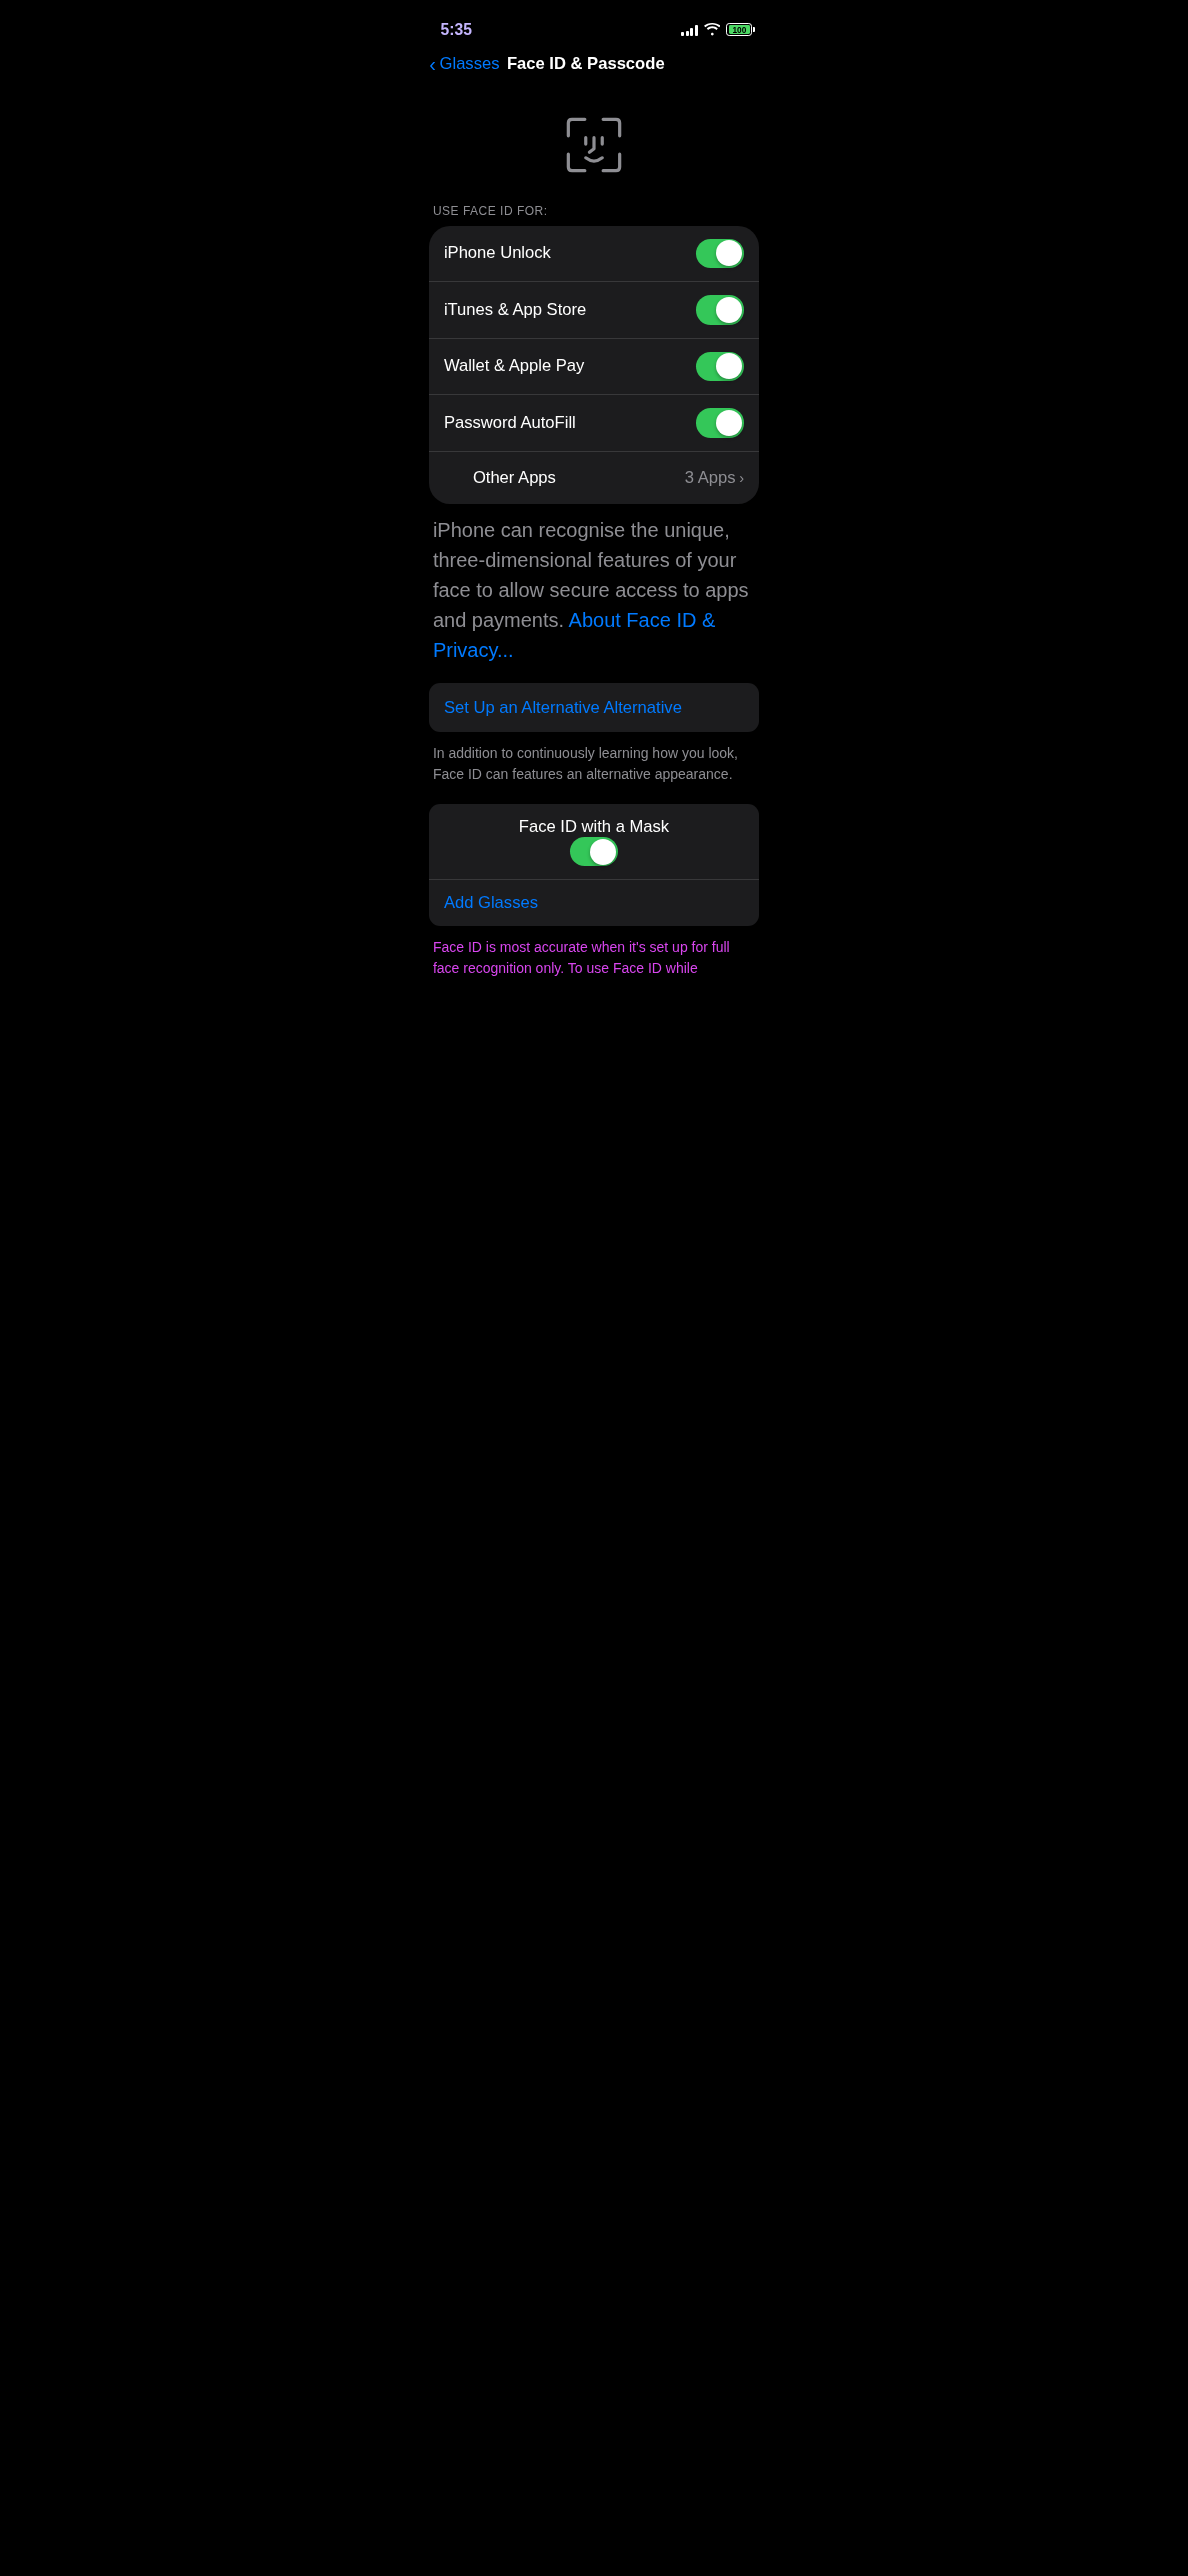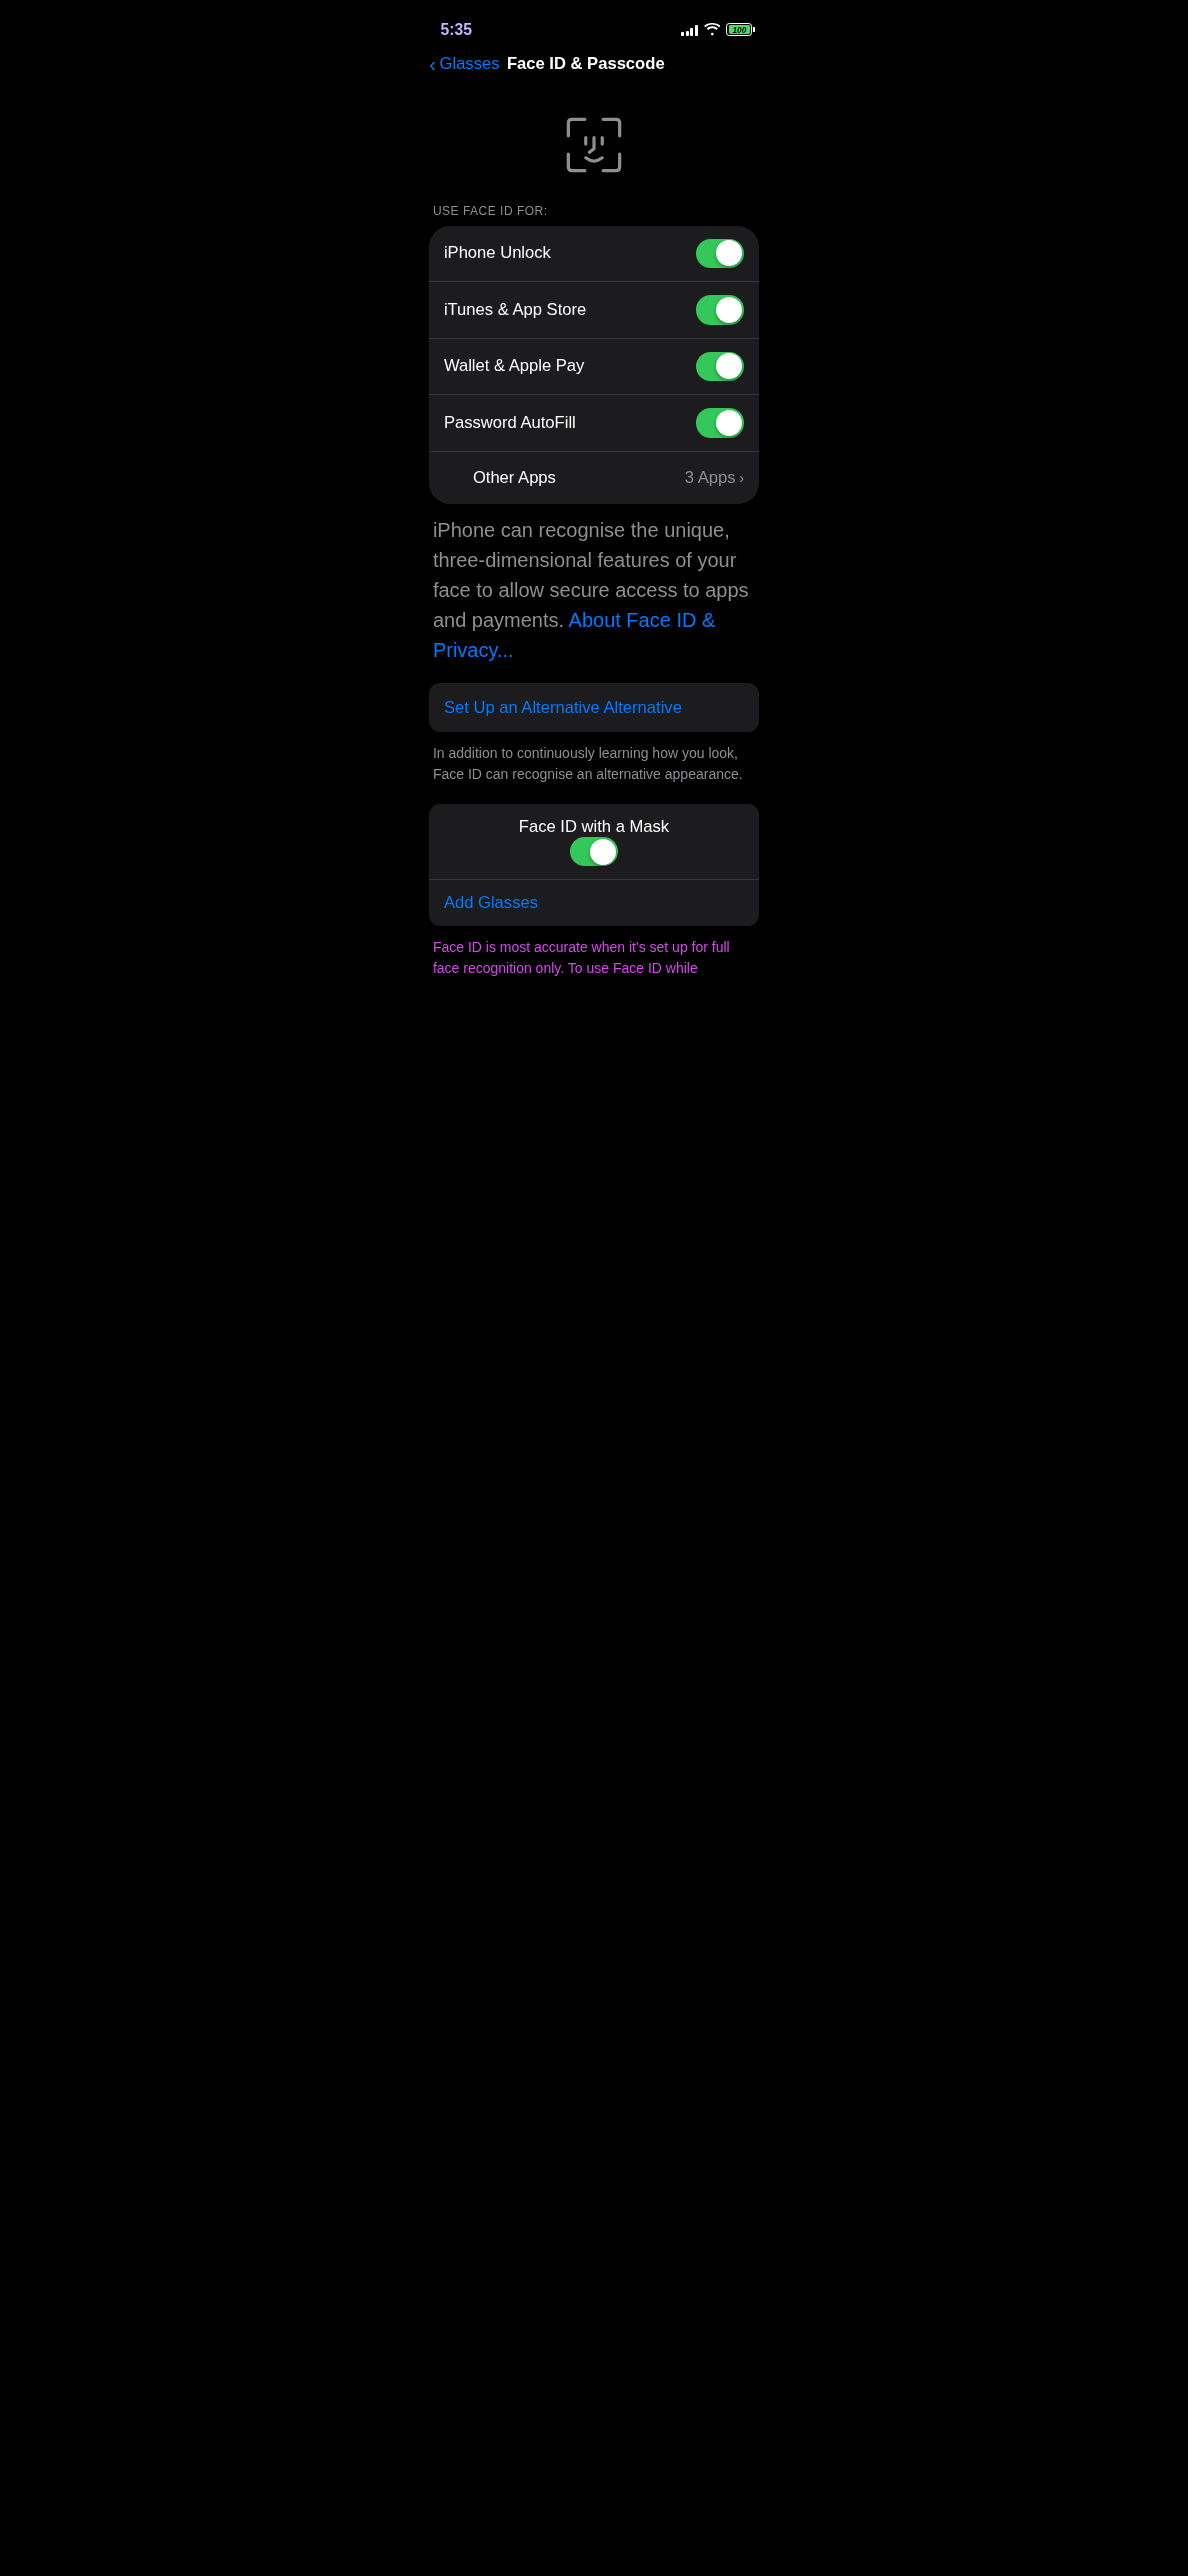--- a/index.html
+++ b/index.html
@@ -31,21 +31,20 @@
     .status-time {
       font-size: 15.7px;
       font-weight: 700;
       color: #c4b5fd;
     }
 
     .status-icons {
       display: flex;
       align-items: center;
       gap: 6px;
-      font-style: italic;
     }
 
     .signal-bars {
       display: flex;
       align-items: flex-end;
       gap: 1.8px;
       height: 13px;
     }
 
     .signal-bar {
@@ -380,21 +379,21 @@
   <span>iPhone can recognise the unique, three-dimensional features of your face to allow secure access to apps and payments.</span>
   <span> </span><span class="link-text">About Face ID &amp; Privacy...</span>
 </div>
 
 <div class="action-group">
   <div class="action-row">
     <span class="action-label-blue">Set Up an Alternative Alternative</span>
   </div>
 </div>
 
-<div class="alt-description">In addition to continuously learning how you look, Face ID can recognise an alternative appearance.</div>
+<div class="alt-description">In addition to continuously learning how you look, Face ID can features an alternative appearance.</div>
 
 <div class="mask-group">
 
   <div class="mask-row">
     <span class="row-label">Face ID with a Mask</span>
     <div class="toggle">
       <div class="toggle-knob"></div>
     </div>
   </div>
 

